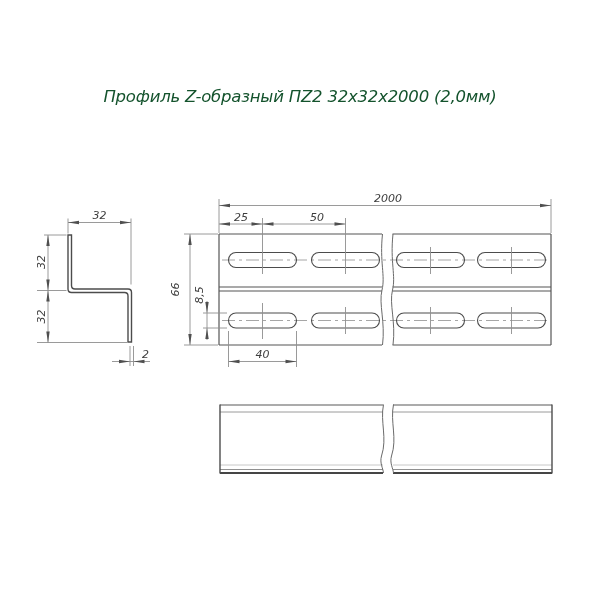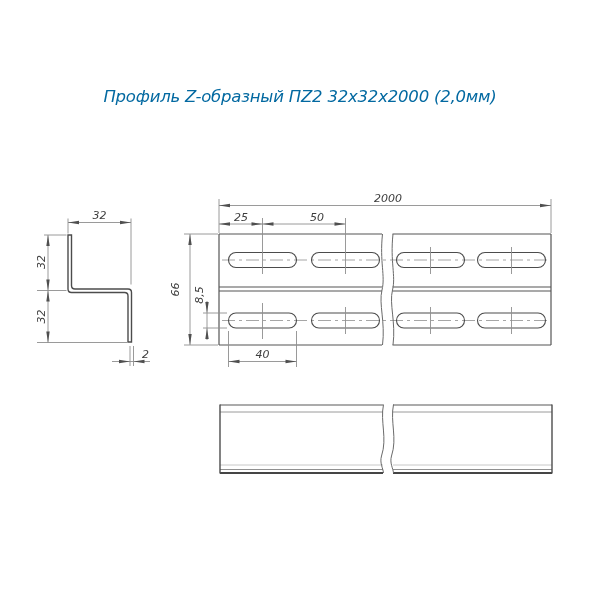--- a/index.html
+++ b/index.html
@@ -1,19 +1,19 @@
 <!DOCTYPE html>
 <html><head>
 <meta charset="utf-8">
 <style>
   html,body{margin:0;padding:0;background:#fff;}
   .canvas{position:relative;width:600px;height:600px;background:#ffffff;overflow:hidden;
           font-family:"DejaVu Sans",sans-serif;}
   .title{position:absolute;top:87px;left:0;width:600px;text-align:center;
-         font-style:italic;font-size:16.5px;letter-spacing:-0.2px;color:#0369a1;
+         font-style:italic;font-size:16.5px;letter-spacing:-0.2px;color:#14532d;
          font-family:"DejaVu Sans",sans-serif;}
   svg{position:absolute;top:0;left:0;}
   .c{stroke:#4c4c4c;stroke-width:1.4;fill:none;stroke-linecap:round;}   
   .e{stroke:#555555;stroke-width:1.2;fill:none;}                         
   .s{stroke:#4c4c4c;stroke-width:1.1;fill:none;}                         
   .t{stroke:#8e8e8e;stroke-width:0.9;fill:none;}                         
   .cl{stroke:#9c9c9c;stroke-width:0.9;fill:none;stroke-dasharray:13 4 3 4;} 
   .brk{stroke:#6a6a6a;stroke-width:1;fill:none;}                         
   .ar{fill:#4f4f4f;stroke:none;}                                         
   text.d{font-family:"DejaVu Sans",sans-serif;font-style:italic;font-size:11px;

